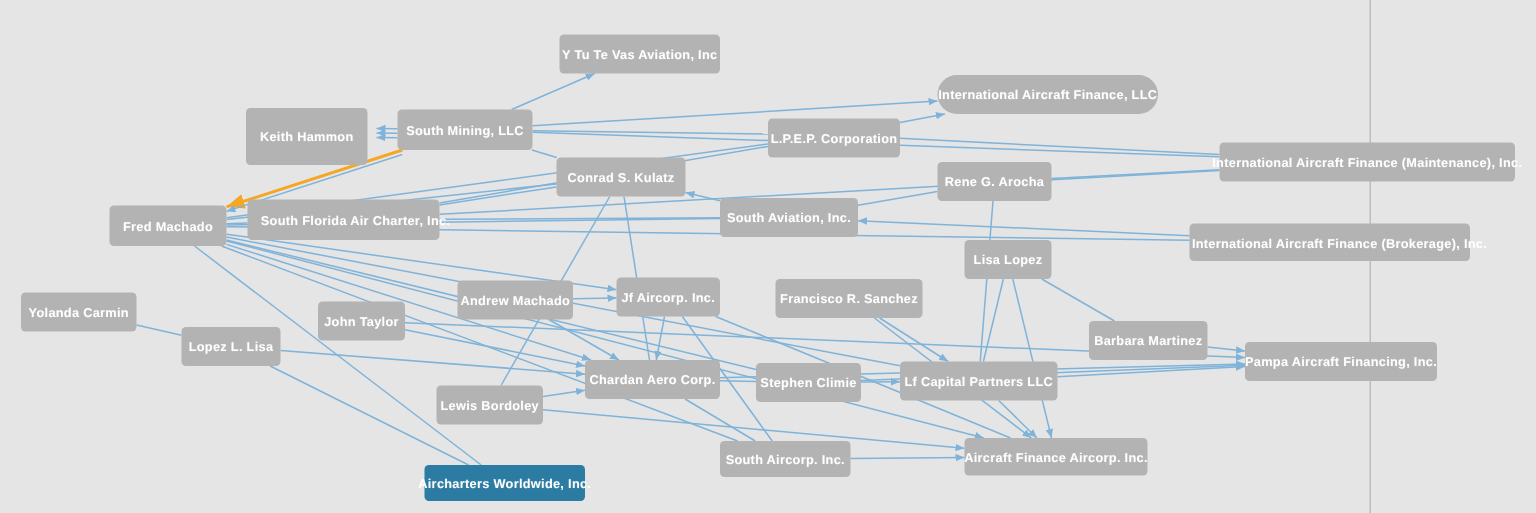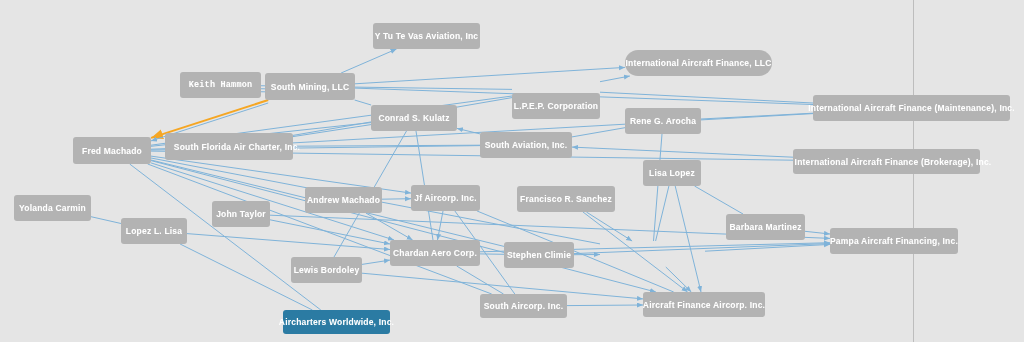--- a/index.html
+++ b/index.html
@@ -139,30 +139,30 @@
         <line x1="406.5" y1="131.0" x2="334.0" y2="257.0" stroke="#7fb3d9" stroke-width="1" fill="none"></line>
         <line x1="477.1" y1="211.0" x2="673.7" y2="292.0" stroke="#7fb3d9" stroke-width="1" fill="none"></line>
       </g>
   </svg>
 
   <div id="node-layer">
     <div class="vline" style="left: 913px; background: rgb(189, 189, 189);"></div>
   <div class="node" style="left: 373px; top: 23px; width: 107px; height: 26px;">
         <span class="node-label">Y Tu Te Vas Aviation, Inc</span>
       </div>
-      <div class="node" style="left: 180px; top: 72px; width: 81px; height: 26px; font-family: Liberation Mono, monospace;">
+      <div class="node" style="left: 164px; top: 72px; width: 81px; height: 38px;">
         <span class="node-label">Keith Hammon</span>
       </div>
       <div class="node" style="left: 265px; top: 73px; width: 90px; height: 27px;">
         <span class="node-label">South Mining, LLC</span>
       </div>
       <div class="node" style="left: 625px; top: 50px; width: 147px; height: 26px; border-radius: 13px;">
         <span class="node-label">International Aircraft Finance, LLC</span>
       </div>
-      <div class="node" style="left: 512px; top: 93px; width: 88px; height: 26px;">
+      <div class="node" style="left: 512px; top: 79px; width: 88px; height: 26px;">
         <span class="node-label">L.P.E.P. Corporation</span>
       </div>
       <div class="node" style="left: 813px; top: 95px; width: 197px; height: 26px;">
         <span class="node-label">International Aircraft Finance (Maintenance), Inc.</span>
       </div>
       <div class="node" style="left: 371px; top: 105px; width: 86px; height: 26px;">
         <span class="node-label">Conrad S. Kulatz</span>
       </div>
       <div class="node" style="left: 625px; top: 108px; width: 76px; height: 26px;">
         <span class="node-label">Rene G. Arocha</span>
@@ -201,20 +201,23 @@
         <span class="node-label">Barbara Martinez</span>
       </div>
       <div class="node" style="left: 121px; top: 218px; width: 66px; height: 26px;">
         <span class="node-label">Lopez L. Lisa</span>
       </div>
       <div class="node" style="left: 830px; top: 228px; width: 128px; height: 26px;">
         <span class="node-label">Pampa Aircraft Financing, Inc.</span>
       </div>
       <div class="node" style="left: 390px; top: 240px; width: 90px; height: 26px;">
         <span class="node-label">Chardan Aero Corp.</span>
+      </div>
+      <div class="node" style="left: 600px; top: 241px; width: 105px; height: 26px;">
+        <span class="node-label">Lf Capital Partners LLC</span>
       </div>
       <div class="node" style="left: 504px; top: 242px; width: 70px; height: 26px;">
         <span class="node-label">Stephen Climie</span>
       </div>
       <div class="node" style="left: 291px; top: 257px; width: 71px; height: 26px;">
         <span class="node-label">Lewis Bordoley</span>
       </div>
       <div class="node" style="left: 643px; top: 292px; width: 122px; height: 25px;">
         <span class="node-label">Aircraft Finance Aircorp. Inc.</span>
       </div>

